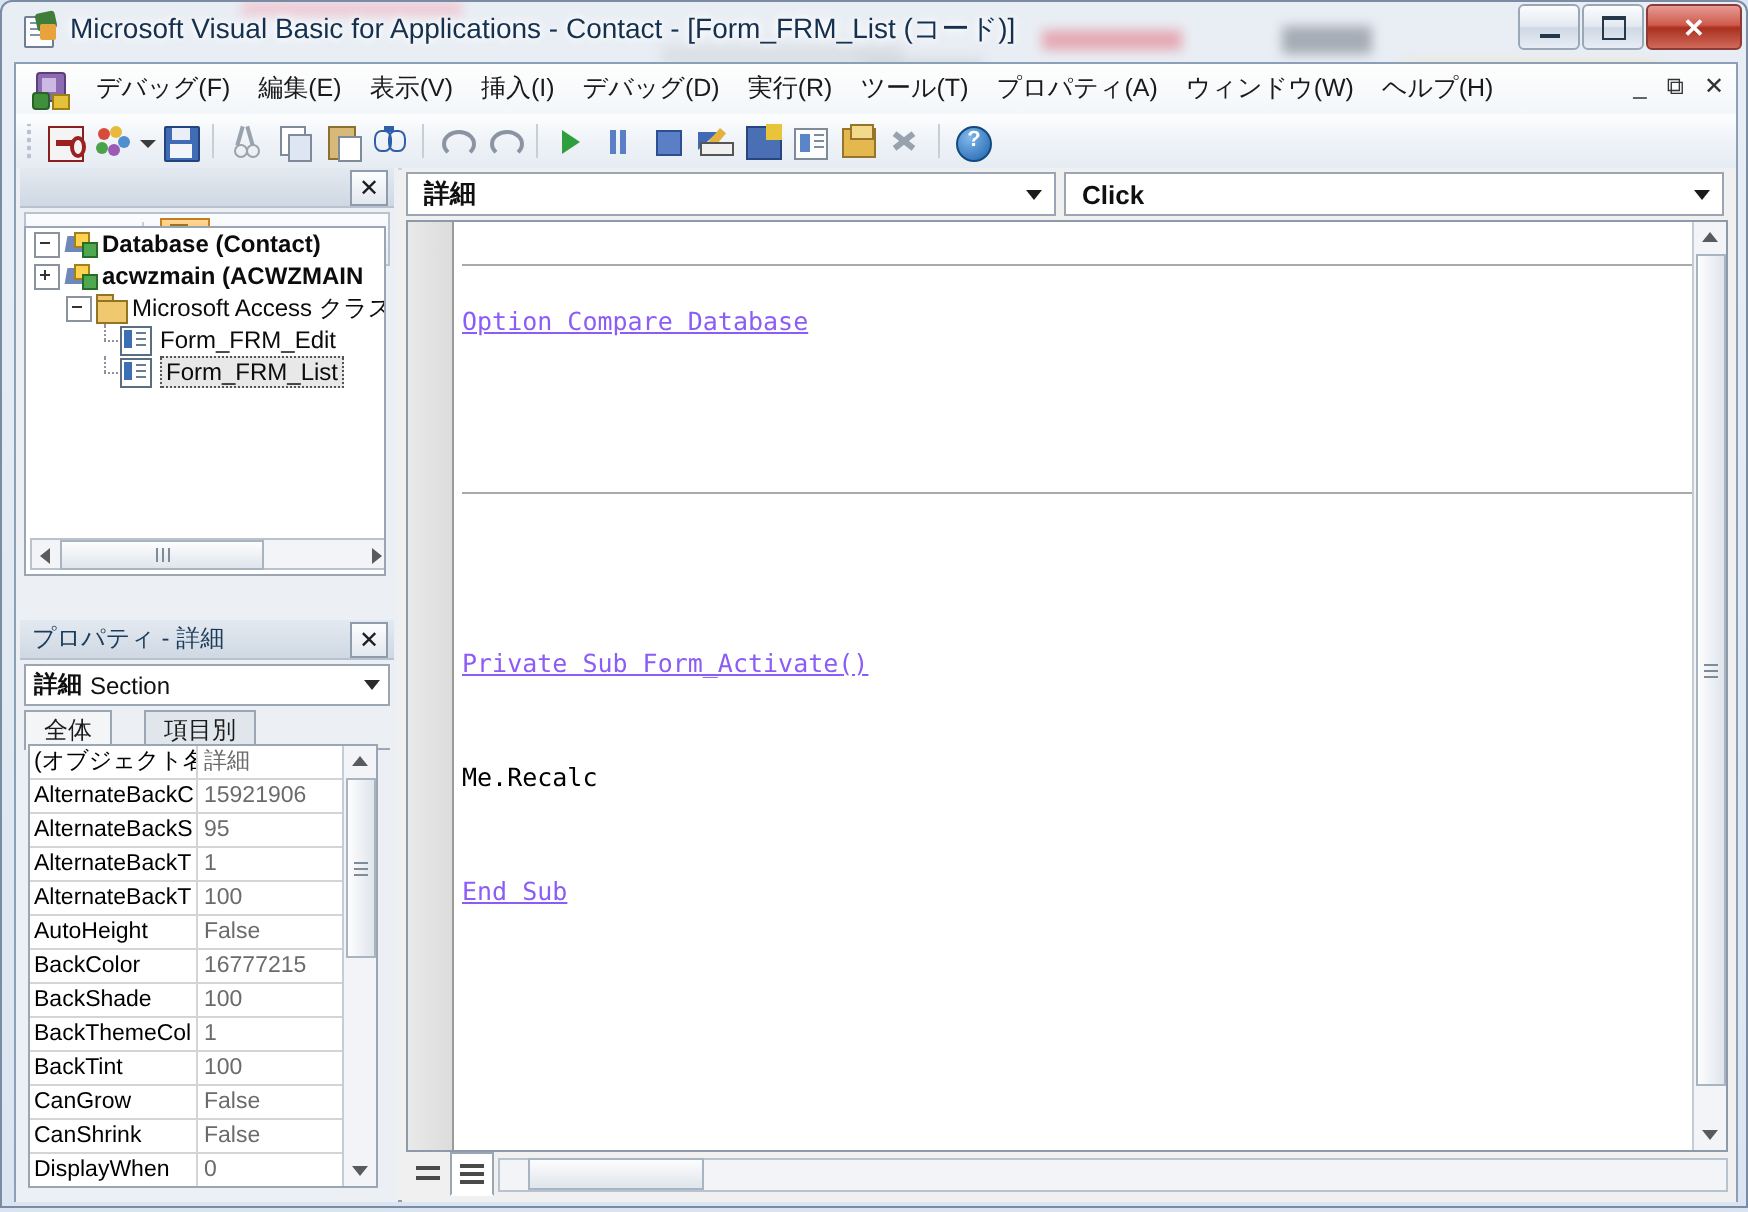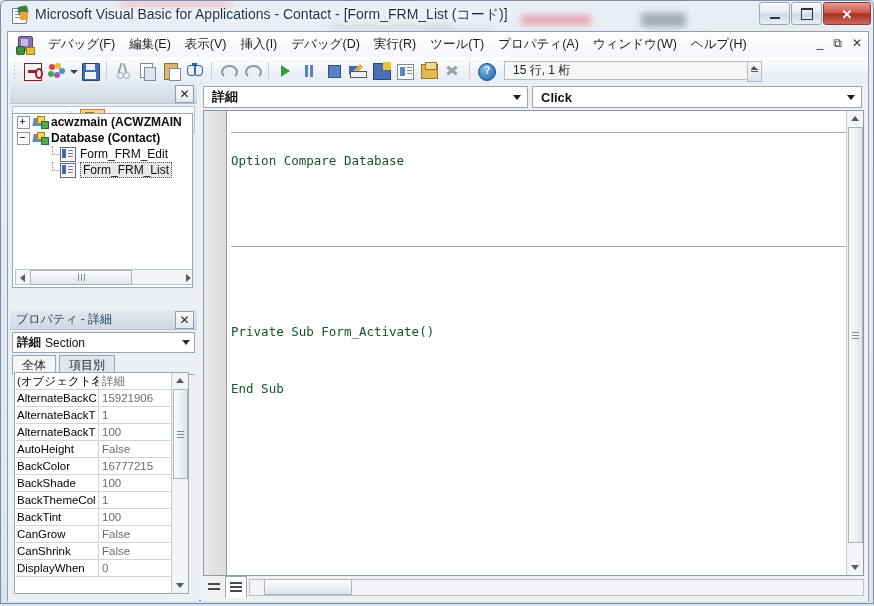--- a/index.html
+++ b/index.html
@@ -235,21 +235,21 @@
   #prop-combo{
     margin:2px;height:19px;background:#fff;border:1px solid #9aa6b3;
     display:flex;align-items:center;padding-left:4px;font-size:12px;position:relative;
   }
   #prop-combo .cv{font-weight:bold;color:#101010;}
   #prop-combo .cv2{color:#101010;margin-left:4px;font-weight:normal;}
   #prop-combo .car{position:absolute;right:4px;top:7px;border-left:4px solid transparent;border-right:4px solid transparent;border-top:5px solid #2b2b2b;}
   #prop-tabs{height:19px;margin:2px 2px 0 2px;display:flex;align-items:flex-end;border-bottom:1px solid #9aa6b3;}
   .ptab{
     height:18px;padding:0 9px;display:flex;align-items:center;font-size:12px;
-    border:1px solid #9aa6b3;border-bottom:none;background:#e1e6ec;color:#1b1b1b;margin-right:3px;
+    border:1px solid #9aa6b3;border-bottom:none;background:#e1e6ec;color:#1b1b1b;margin-right:16px;
   }
   .ptab.active{background:#f4f5f7;height:19px;margin-bottom:-1px;}
   #prop-grid{
     position:absolute;left:4px;top:62px;width:175px;height:222px;
     background:#fff;border:1px solid #9aa6b3;box-sizing:border-box;
     display:flex;overflow:hidden;
   }
   #prop-rows{flex:1;overflow:hidden;}
   .prow{display:flex;height:16px;border-bottom:1px solid #d4d4d4;font-size:11.5px;align-items:center;}
   .pname{width:84px;padding-left:2px;color:#000;white-space:nowrap;overflow:hidden;border-right:1px solid #d4d4d4;box-sizing:border-box;height:16px;line-height:16px;}
@@ -294,21 +294,21 @@
   #code-margin{
     position:absolute;left:0;top:0;width:22px;height:100%;
     background:linear-gradient(90deg,#e9e9e9,#dcdcdc);border-right:1px solid #9a9a9a;
   }
   #code-text{
     position:absolute;left:27px;top:2px;right:17px;bottom:0;overflow:hidden;
     font-family:"DejaVu Sans Mono","Liberation Mono",monospace;
     font-size:12.5px;line-height:19px;white-space:pre;color:#000;
   }
   .cl{height:19px;white-space:pre;}
-  .kw{color:#14532d;}
+  .kw{color:#8b5cf6;text-decoration:underline;}
   .sep-line{position:absolute;left:27px;right:0;height:0;border-top:1px solid #a9a9a9;}
   #code-vscroll{
     position:absolute;right:0;top:0;width:16px;bottom:0;background:#f3f4f6;border-left:1px solid #c3ccd7;
   }
   #code-bottom{
     position:absolute;left:2px;top:492px;width:661px;height:22px;display:flex;align-items:center;
   }
   .viewbtn{width:20px;height:20px;position:relative;border:1px solid transparent;}
   .viewbtn.active{background:#fff;border:1px solid #9aa6b3;border-bottom-color:#fff;}
   .viewbtn .ln{position:absolute;left:4px;width:12px;height:2px;background:#4a4a4a;}
@@ -441,24 +441,20 @@
       <div class="tb">
           <span class="ico-browse"></span>
         </div>
       <div class="tb"><span class="ico-tools"><i></i><i></i></span></div>
       <div class="tsep"></div>
       <div class="tb">
           <span class="ico-help">
             <span>?</span>
           </span>
         </div>
-      <div id="pos-box">
-        <span>15 行, 1 桁</span>
-        <span class="spin"></span>
-      </div>
     </div>
 
     <div id="left-dock">
 
       <div id="proj-panel">
         <div class="panel-title">
           <span class="xclose">✕</span>
         </div>
         <div id="proj-tb">
           <div class="pbtn">
@@ -474,36 +470,44 @@
               </span>
             </div>
           <div class="tsep"></div>
           <div class="pbtn sel">
               <span class="ico-folder"></span>
             </div>
           <div class="ovf"></div>
         </div>
         <div id="proj-tree">
           <div class="tnode" style="padding-left:4px;">
+            <span class="expander"></span>
+            <span class="ico-vbp">
+                <span class="p1"></span>
+                <span class="p2"></span>
+                <span class="p3"></span>
+              </span>
+            <span class="tlabel bold">Database (Contact)</span>
+          </div>
+          <div class="tnode" style="padding-left:4px;">
             <span class="expander plus"></span>
             <span class="ico-vbp">
                 <span class="p1"></span>
                 <span class="p2"></span>
                 <span class="p3"></span>
               </span>
             <span class="tlabel bold">acwzmain (ACWZMAIN</span>
           </div>
-          <div class="tnode" style="padding-left:4px;">
+          <div class="tnode" style="padding-left:20px;">
             <span class="expander"></span>
-            <span class="ico-vbp">
-                <span class="p1"></span>
-                <span class="p2"></span>
-                <span class="p3"></span>
+            <span class="ico-folder-s">
+                <span class="ft"></span>
+                <span class="fb"></span>
               </span>
-            <span class="tlabel bold">Database (Contact)</span>
+            <span class="tlabel">Microsoft Access クラス</span>
           </div>
           <div class="tnode" style="padding-left:33px;">
             <span class="tdots elb"></span>
             <span class="ico-form">
                 <i></i>
                 <u></u>
               </span>
             <span class="tlabel">Form_FRM_Edit</span>
           </div>
           <div class="tnode" style="padding-left:33px;">
@@ -539,20 +543,24 @@
         </div>
         <div id="prop-grid">
           <div id="prop-rows">
             <div class="prow">
                 <span class="pname">(オブジェクト名)</span>
                 <span class="pval">詳細</span>
               </div>
             <div class="prow">
                 <span class="pname">AlternateBackC</span>
                 <span class="pval">15921906</span>
+              </div>
+            <div class="prow">
+                <span class="pname">AlternateBackS</span>
+                <span class="pval">95</span>
               </div>
             <div class="prow">
                 <span class="pname">AlternateBackT</span>
                 <span class="pval">1</span>
               </div>
             <div class="prow">
                 <span class="pname">AlternateBackT</span>
                 <span class="pval">100</span>
               </div>
             <div class="prow">
@@ -612,20 +620,21 @@
 
       <div id="code-area">
         <div id="code-margin"></div>
         <div class="sep-line" style="top:21px;"></div>
         <div class="sep-line" style="top:135px;"></div>
         <div id="code-text">
           <div class="cl kw">Option Compare Database</div>
           <div class="cl"></div>
           <div class="cl"></div>
           <div class="cl kw">Private Sub Form_Activate()</div>
+          <div class="cl">Me.Recalc</div>
           <div class="cl kw">End Sub</div>
           <div class="cl"></div>
           <div class="cl"></div>
           
           
           
         </div>
         <div id="code-vscroll">
           <div class="vscroll" style="width:16px;height:100%;border-left:none;">
             <span class="ar u"></span>

